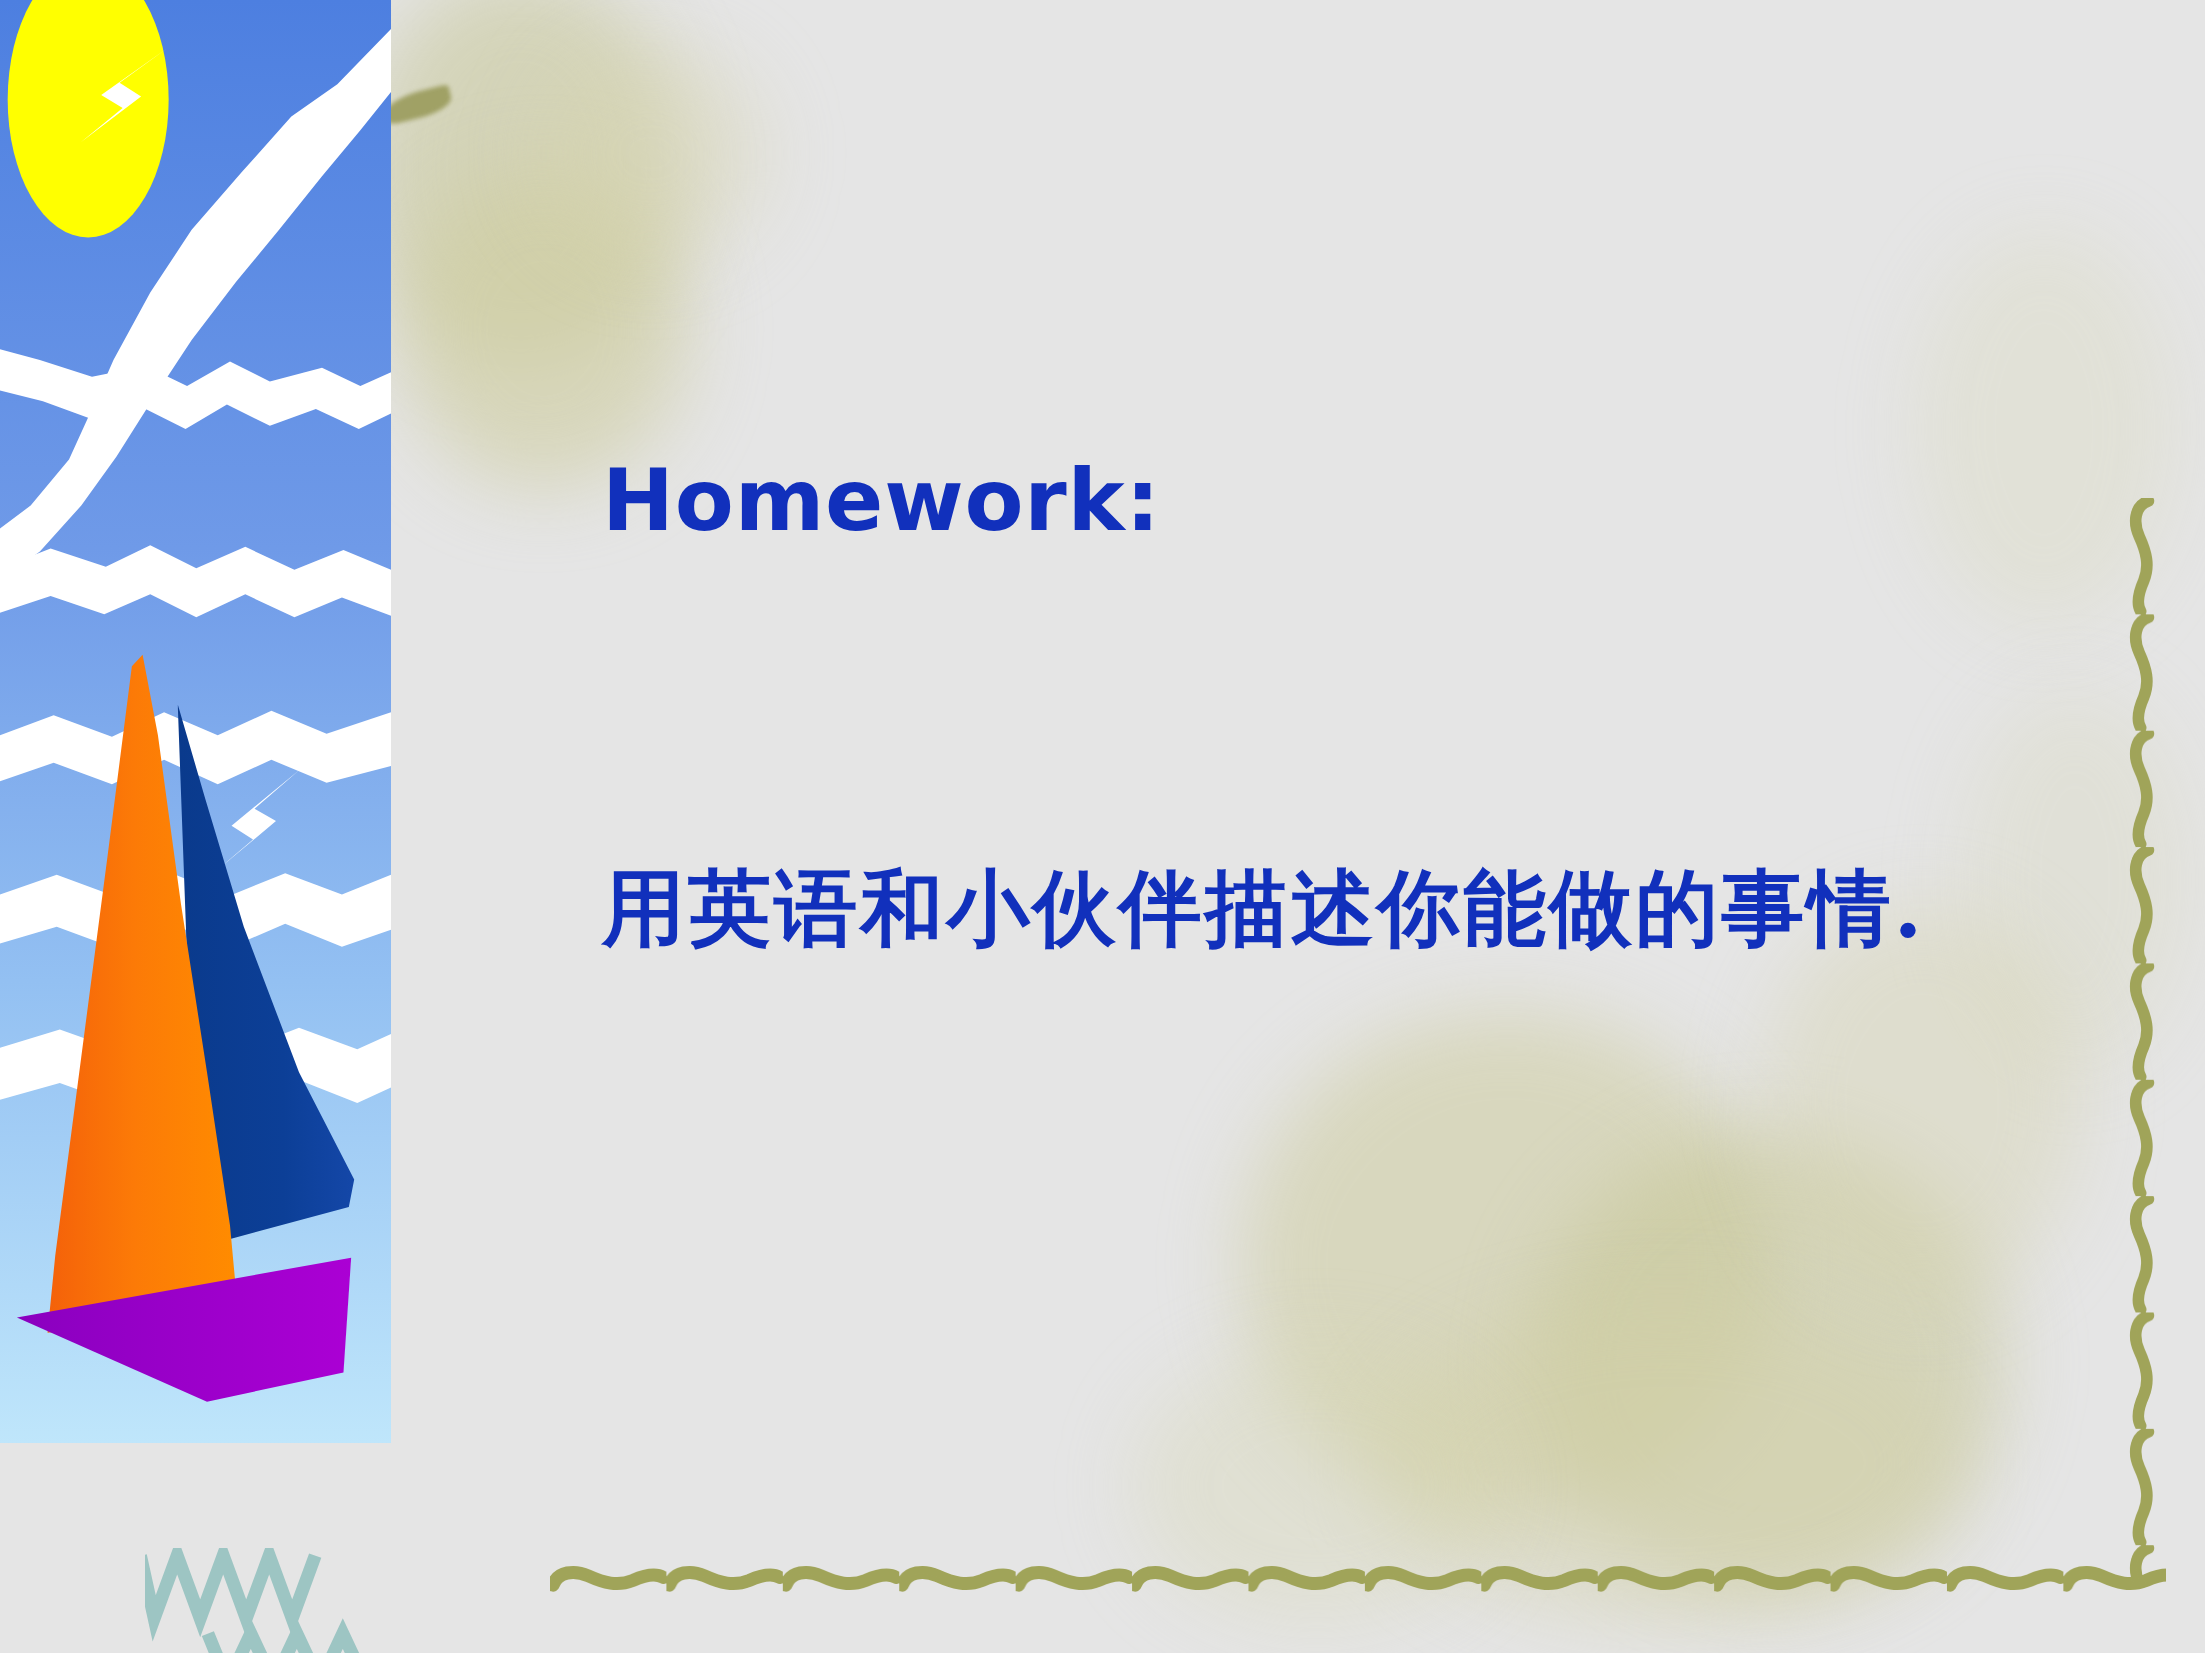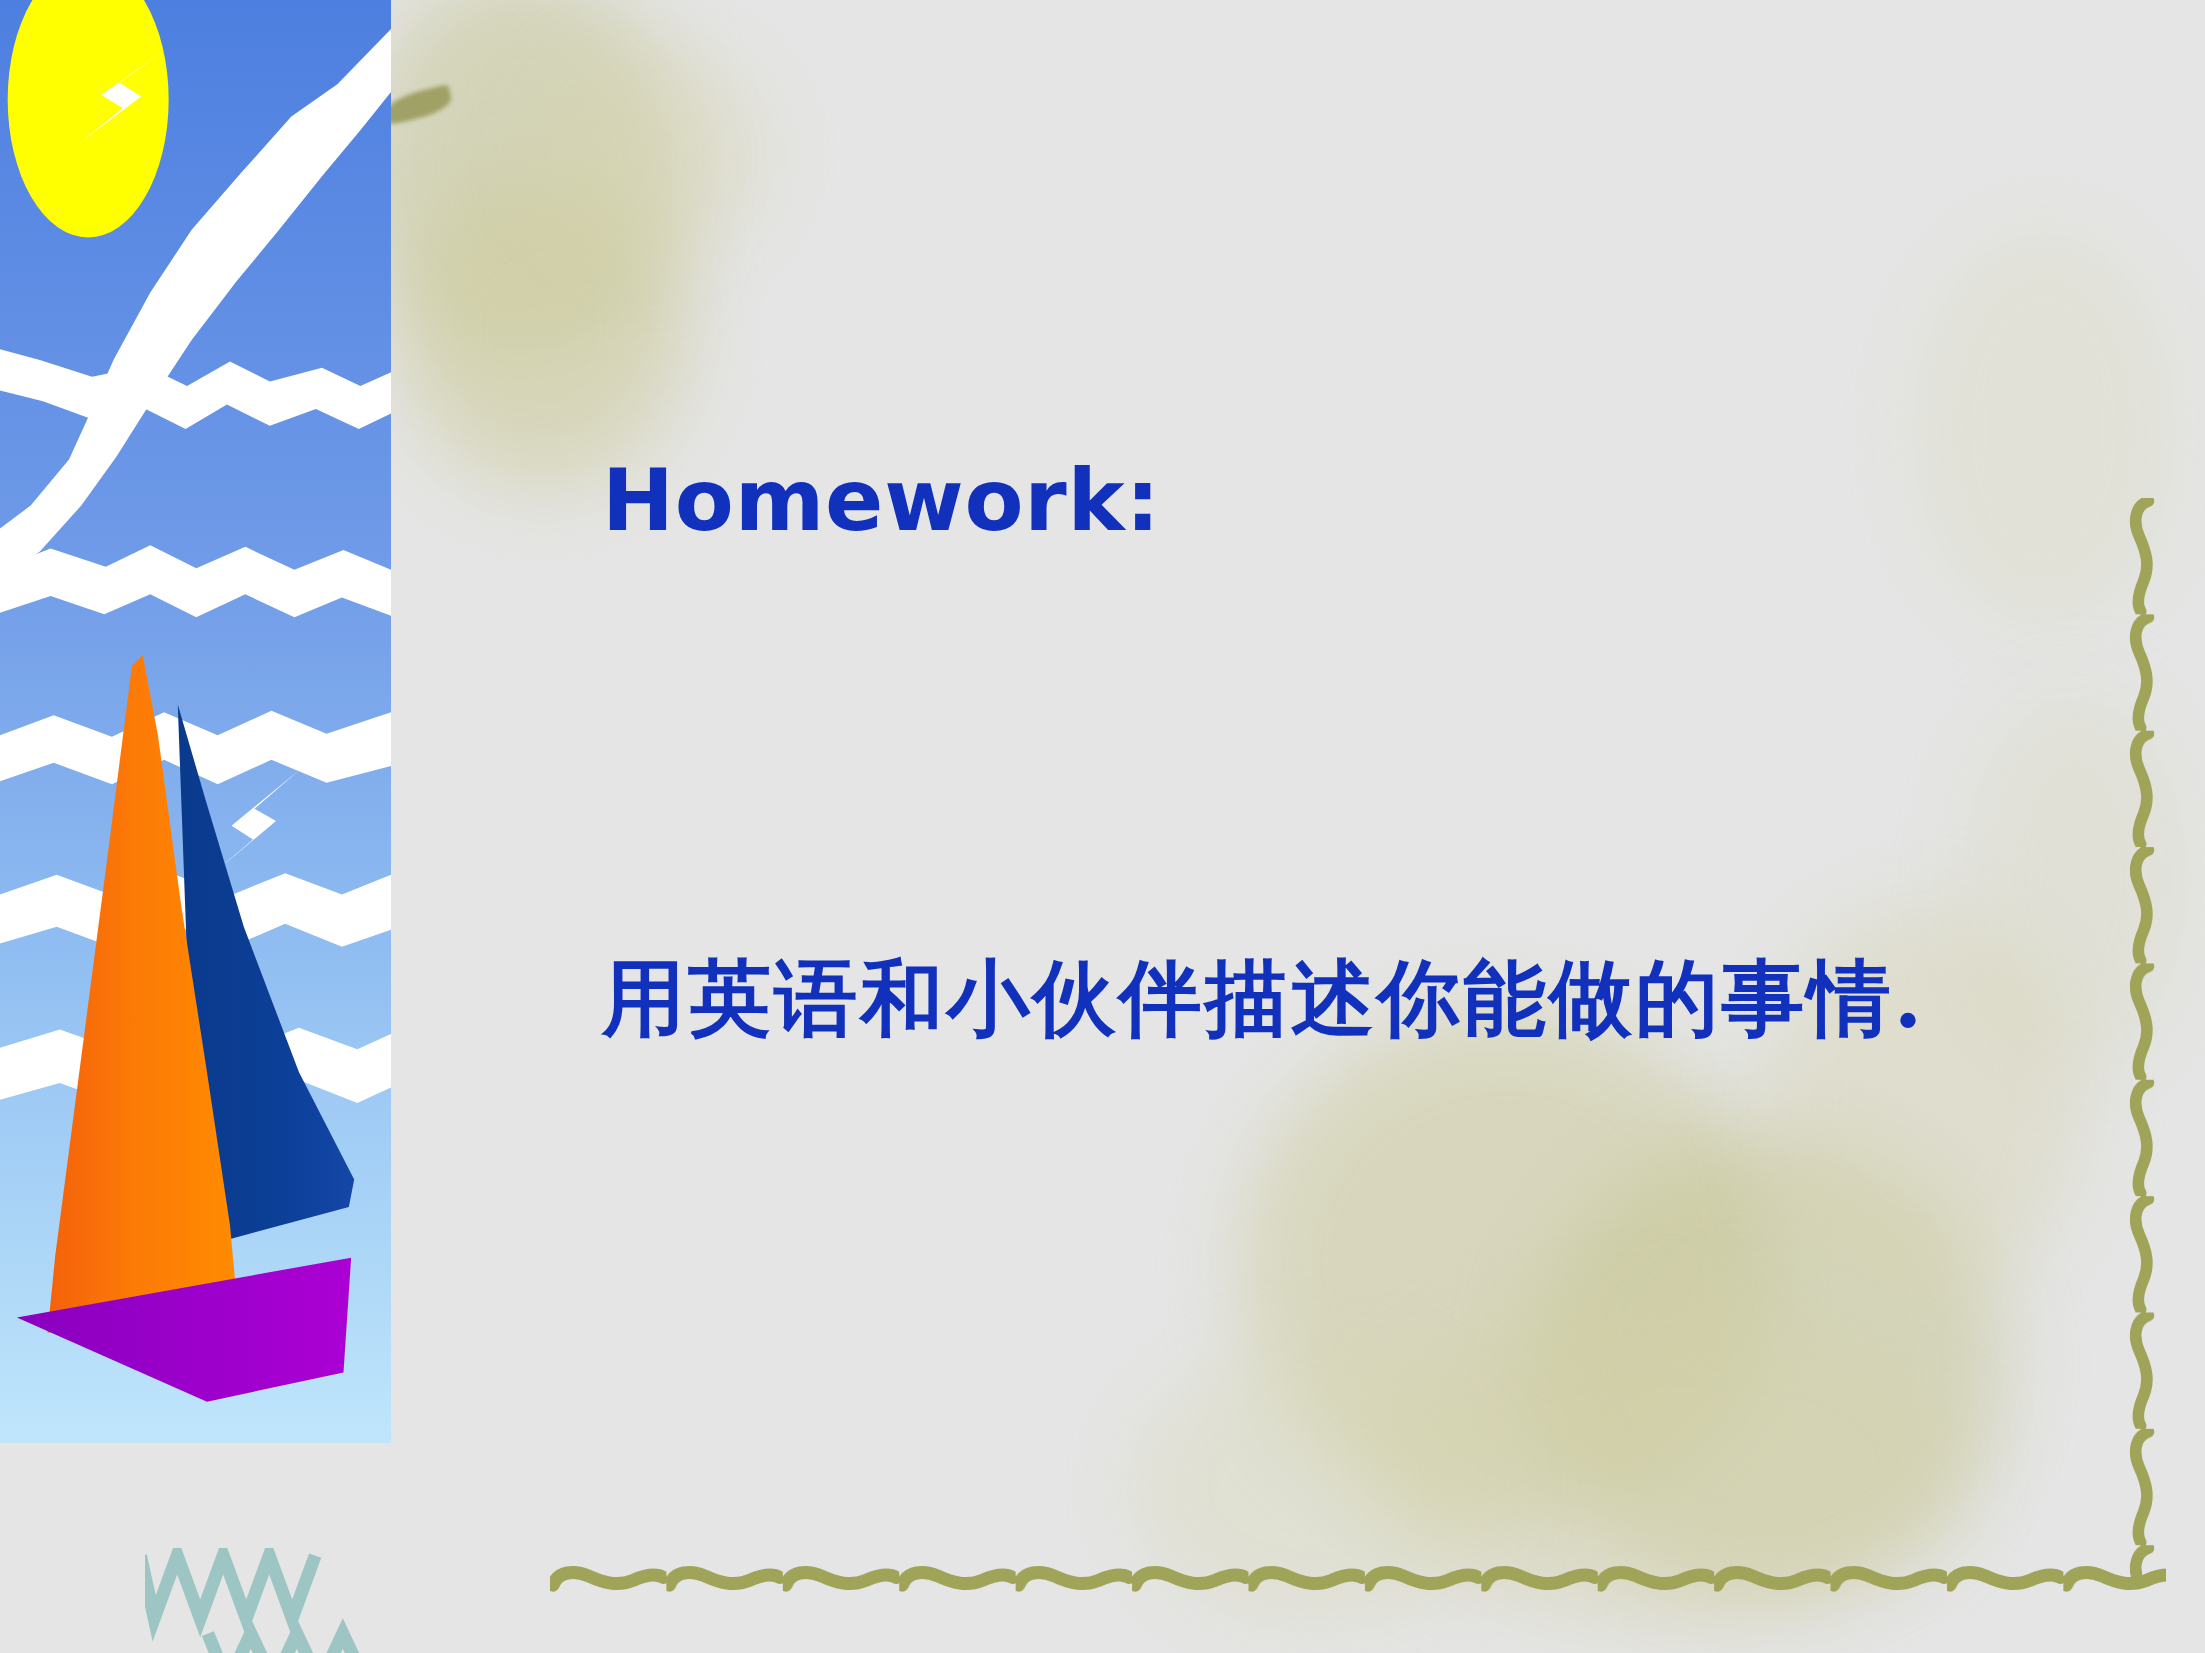--- a/index.html
+++ b/index.html
@@ -83,21 +83,21 @@
     font-family: "DejaVu Sans", sans-serif;
     font-weight: 700;
     font-size: 86px;
     letter-spacing: 0.8px;
     color: #1130bc;
     white-space: nowrap;
   }
   #body-line {
     position: absolute;
     left: 602px;
-    top: 944px;
+    top: 854px;
     font-family: "DejaVu Serif", "Liberation Serif", serif;
     font-weight: 700;
     font-size: 83px;
     letter-spacing: 3.1px;
     color: #1130bc;
     white-space: nowrap;
   }
 </style>
 </head>
 <body>

